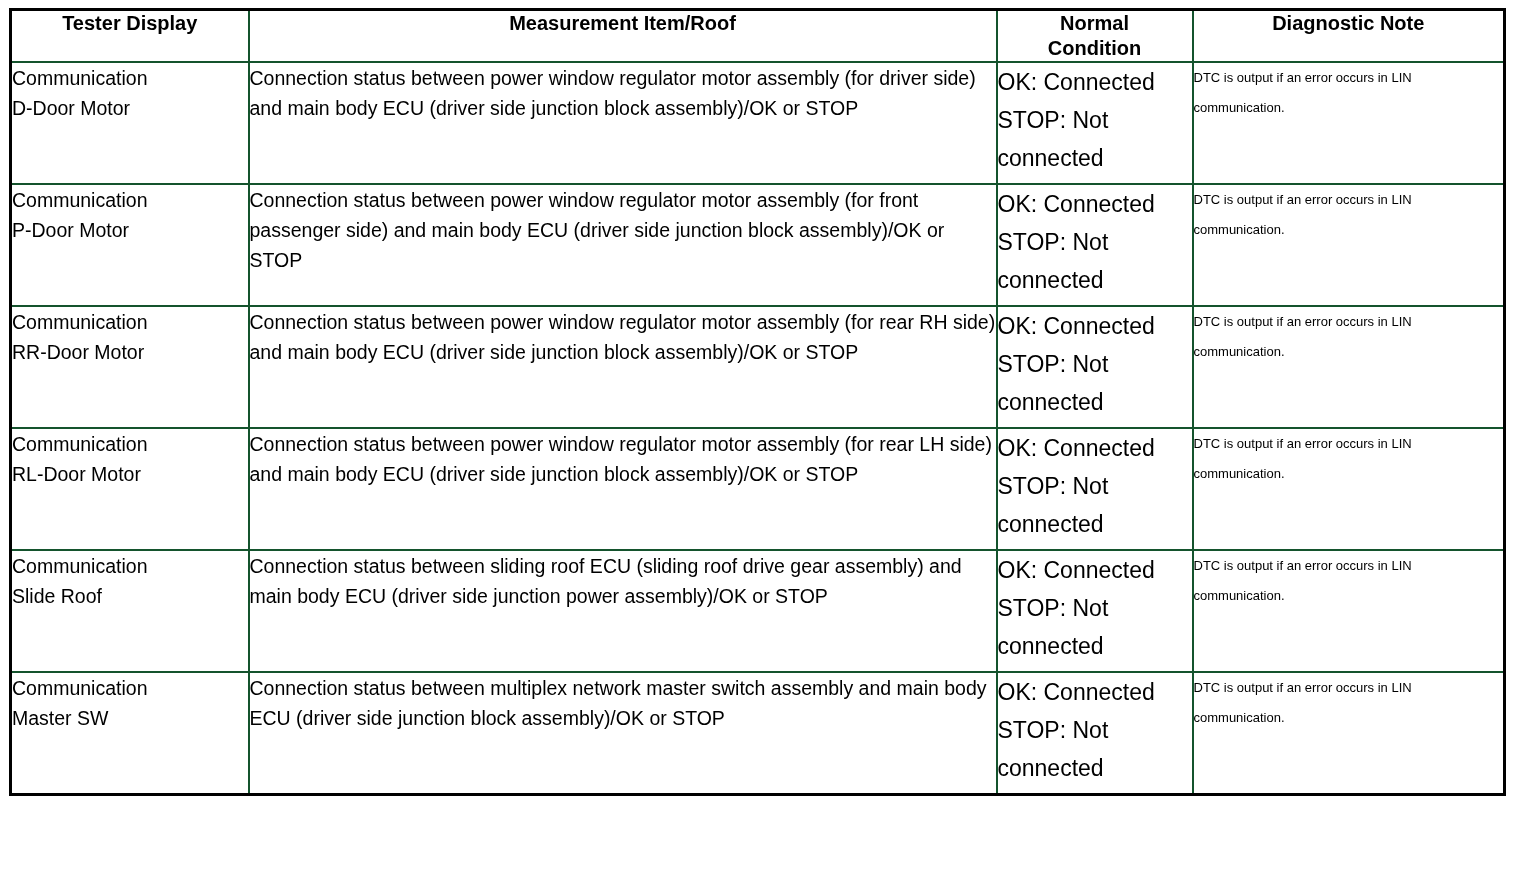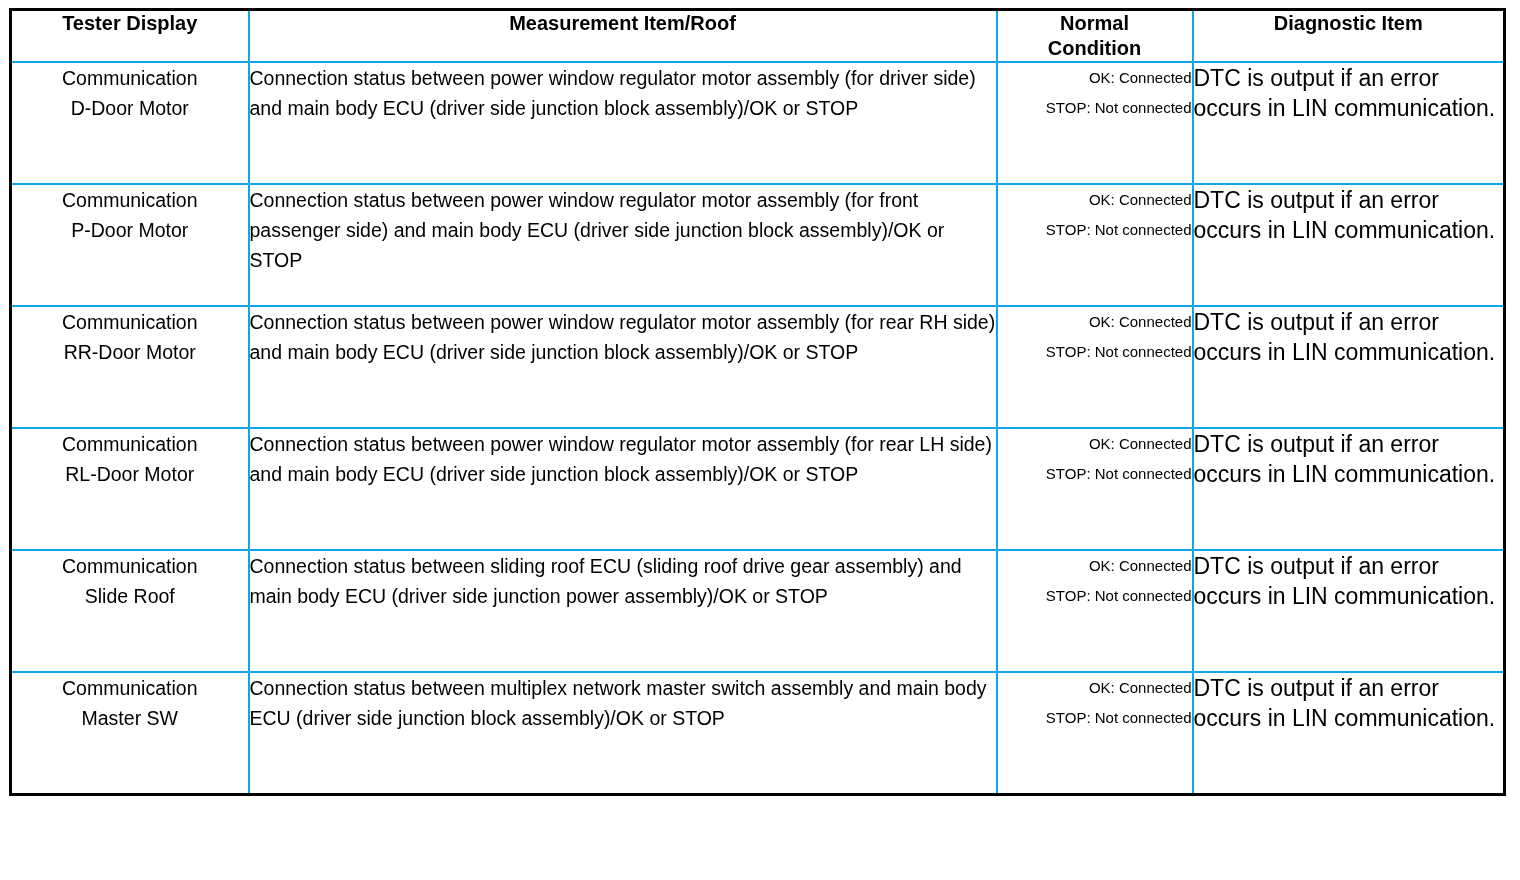--- a/index.html
+++ b/index.html
@@ -22,59 +22,59 @@
   }
   table.spec {
     border-collapse: collapse;
     table-layout: fixed;
     width: 1494px;
     margin: 8px 0 0 9px;
     border: 3px solid #000000;
   }
   table.spec th,
   table.spec td {
-    border: 2px solid #0ea5e9;
+    border: 2px solid #14532d;
     vertical-align: top;
     padding: 0;
   }
   
   col.c1 { width: 238px; }
   col.c2 { width: 748px; }
   col.c3 { width: 196px; }
   col.c4 { width: 312px; }
 
   thead th {
     text-align: center;
     font-weight: bold;
     font-size: 20px;
     line-height: 25px;
     padding: 8px 6px 10px 6px;
     vertical-align: middle;
   }
   td.tester {
-    text-align: center;
+    text-align: left;
     vertical-align: middle;
     font-size: 19.5px;
     line-height: 30px;
     padding: 6px 8px;
   }
   td.item {
     font-size: 19.5px;
     line-height: 30px;
     padding: 10px 10px 10px 8px;
     text-align: left;
   }
   td.cond {
-    font-size: 15px;
-    line-height: 30px;
+    font-size: 23px;
+    line-height: 38px;
     padding: 10px 6px 10px 8px;
-    text-align: right;
+    text-align: left;
   }
   td.note {
-    font-size: 23px;
+    font-size: 13px;
     line-height: 30px;
     padding: 10px 8px 10px 10px;
     text-align: left;
   }
   tbody tr { height: 122px; }
   .nowrapline { white-space: pre-line; }
 </style>
 </head>
 <body>
 
@@ -85,21 +85,21 @@
       <col class="c2">
       <col class="c3">
       <col class="c4">
     </colgroup>
     <thead>
       <tr>
         <th class="nowrapline">Tester Display</th>
         <th class="nowrapline">Measurement Item/Roof</th>
         <th class="nowrapline">Normal
 Condition</th>
-        <th class="nowrapline">Diagnostic Item</th>
+        <th class="nowrapline">Diagnostic Note</th>
       </tr>
     </thead>
     <tbody>
       <tr>
         <td class="tester nowrapline">Communication
 D-Door Motor</td>
         <td class="item">Connection status between power window regulator motor assembly (for driver side) and main body ECU (driver side junction block assembly)/OK or STOP</td>
         <td class="cond nowrapline">OK: Connected
 STOP: Not connected</td>
         <td class="note">DTC is output if an error occurs in LIN communication.</td>

